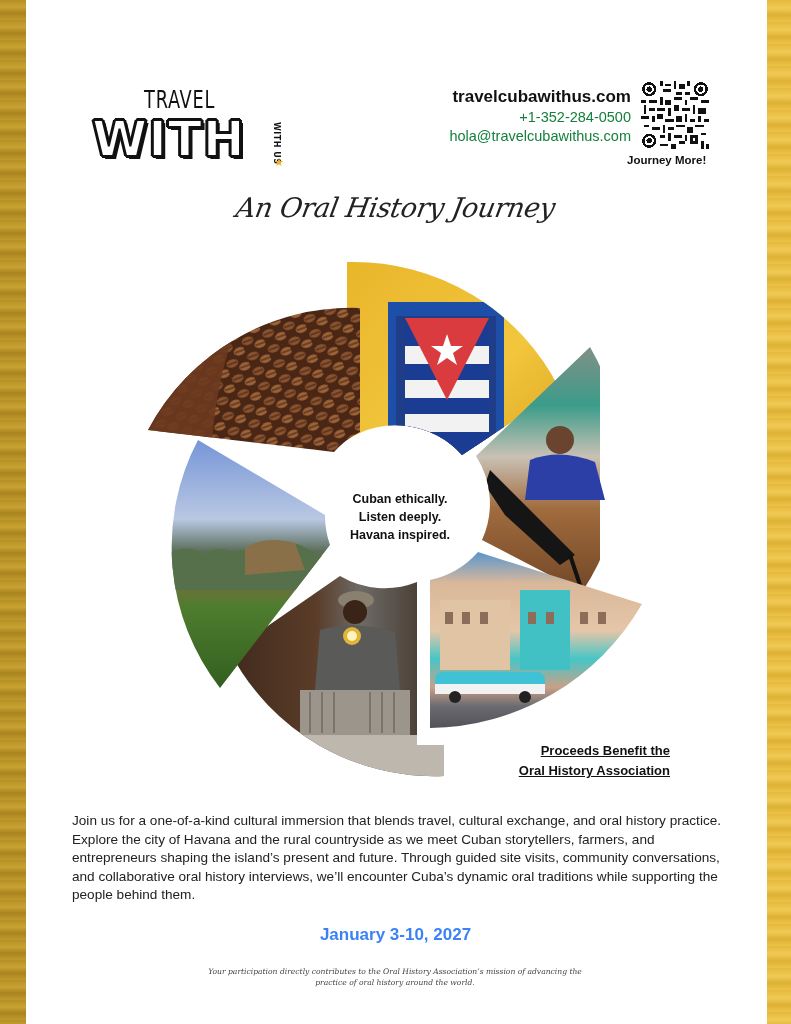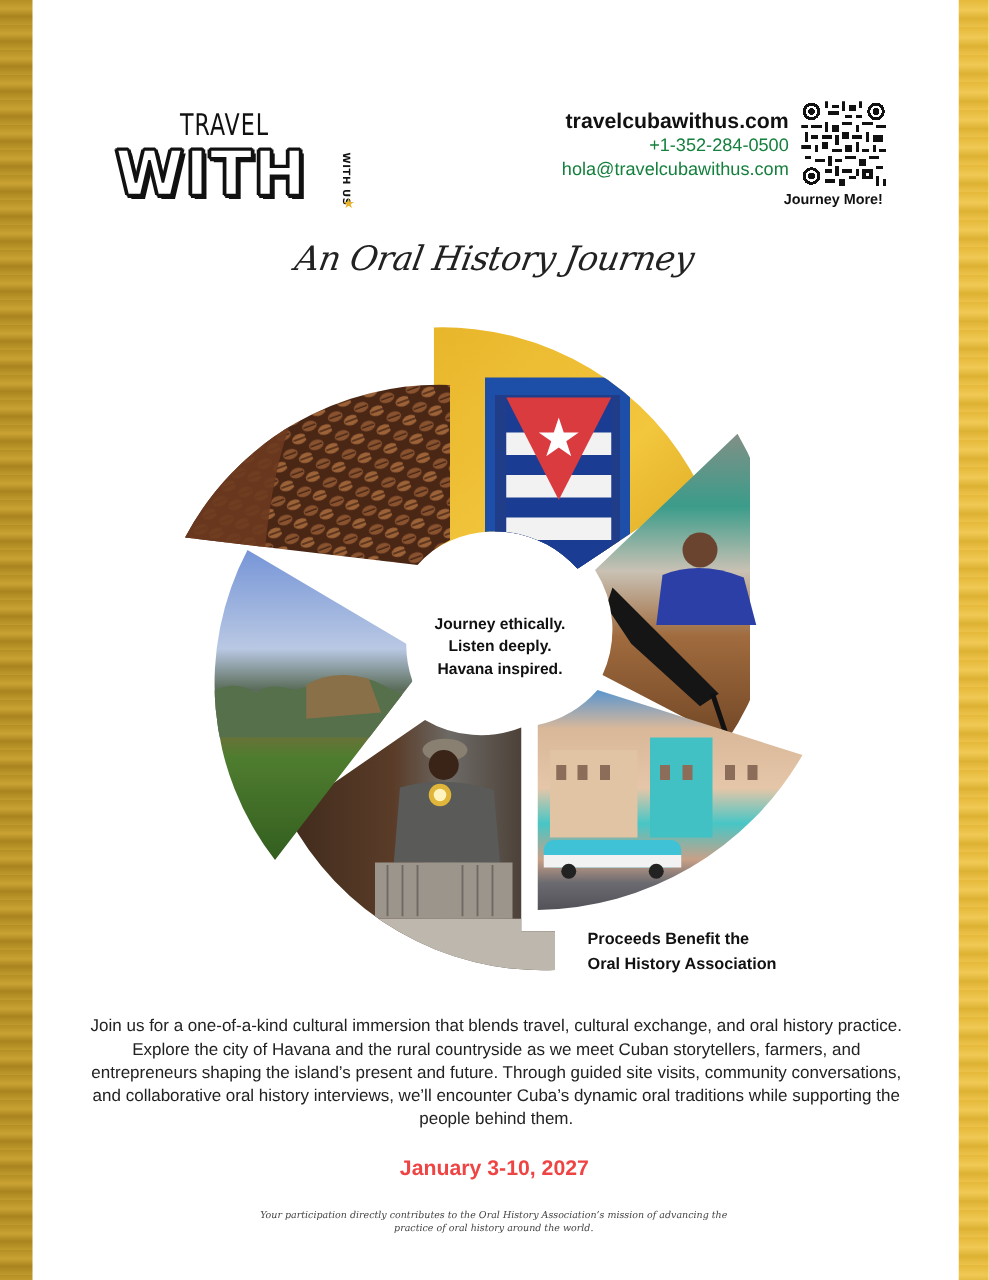--- a/index.html
+++ b/index.html
@@ -52,30 +52,30 @@
   }
 
   .pinwheel { position: absolute; left: 0; top: 0; width: 791px; height: 1024px; pointer-events: none; }
   .pinwheel svg { position: absolute; left: 0; top: 0; }
 
   .tagline {
     position: absolute; left: 320px; top: 490px; width: 160px; text-align: center;
     font-family: "Liberation Sans", sans-serif; font-weight: bold; font-size: 12.5px; color: #111; line-height: 18px;
   }
   .proceeds {
-    position: absolute; left: 470px; top: 741px; width: 200px; text-align: left;
-    font-family: "Liberation Sans", sans-serif; font-weight: bold; font-size: 13px; color: #111; line-height: 20px;
+    position: absolute; left: 470px; top: 741px; width: 200px; text-align: right;
+    font-family: "Liberation Sans", sans-serif; font-weight: bold; font-size: 13px; color: #111; line-height: 20px; text-decoration: underline;
   }
   .description {
-    position: absolute; left: 72px; top: 812px; width: 650px; text-align: center;
+    position: absolute; left: 72px; top: 812px; width: 650px; 
     font-family: "Liberation Sans", sans-serif; font-size: 13.6px; color: #222; line-height: 18.5px;
   }
   .dates {
     position: absolute; left: 0; width: 791px; top: 925px; text-align: center;
-    font-family: "Liberation Sans", sans-serif; font-weight: bold; font-size: 17px; color: #ef4444;
+    font-family: "Liberation Sans", sans-serif; font-weight: bold; font-size: 17px; color: #3b82f6;
   }
   .footnote {
     position: absolute; left: 200px; top: 966px; width: 390px; text-align: center;
     font-family: "DejaVu Serif", serif; font-style: italic; font-size: 7.6px; color: #444; line-height: 11px;
   }
 </style>
 </head>
 <body>
 
 <div class="gold-left"></div>
@@ -298,21 +298,21 @@
     </g>
 
     <g clip-path="url(#c-coffee)">
       <rect x="140" y="300" width="230" height="170" fill="url(#p-coffee)"></rect>
       <path d="M140,430 L140,300 L250,300 Q215,360 210,470 Z" fill="#6b3a1f" opacity="0.9"></path>
     </g>
   </svg>
 </div>
 
 <div class="tagline">
-  <div>Journey ethically.</div>
+  <div>Cuban ethically.</div>
   <div>Listen deeply.</div>
   <div>Havana inspired.</div>
 </div>
 
 <div class="proceeds">
   <div>Proceeds Benefit the</div>
   <div>Oral History Association</div>
 </div>
 
 <div class="description">Join us for a one-of-a-kind cultural immersion that blends travel, cultural exchange, and oral history practice. Explore the city of Havana and the rural countryside as we meet Cuban storytellers, farmers, and entrepreneurs shaping the island’s present and future. Through guided site visits, community conversations, and collaborative oral history interviews, we’ll encounter Cuba’s dynamic oral traditions while supporting the people behind them.</div>

